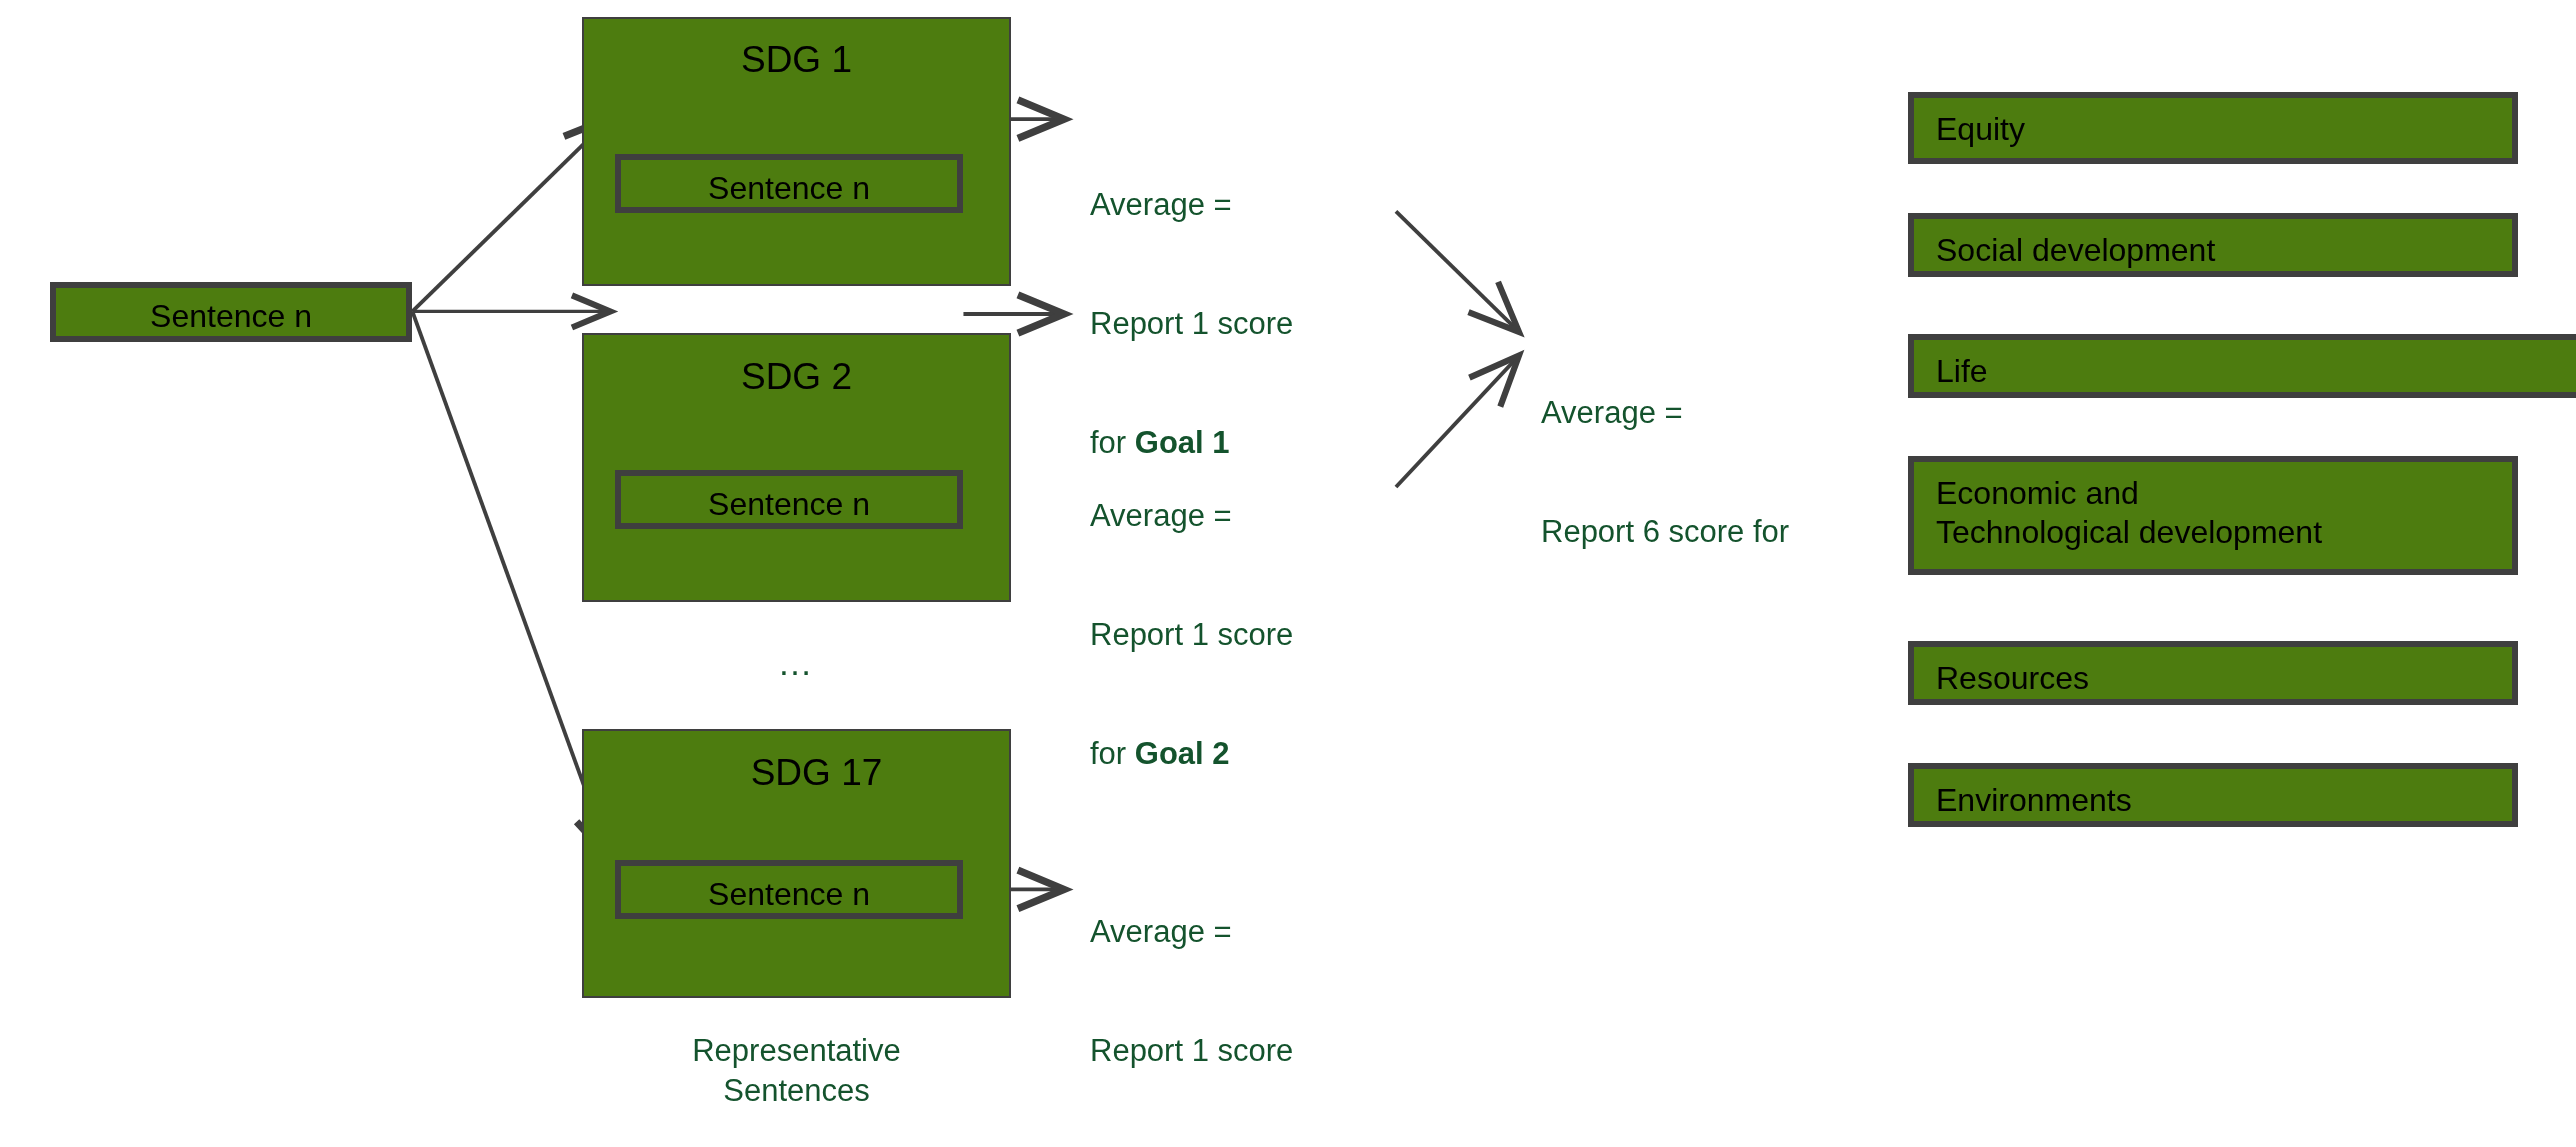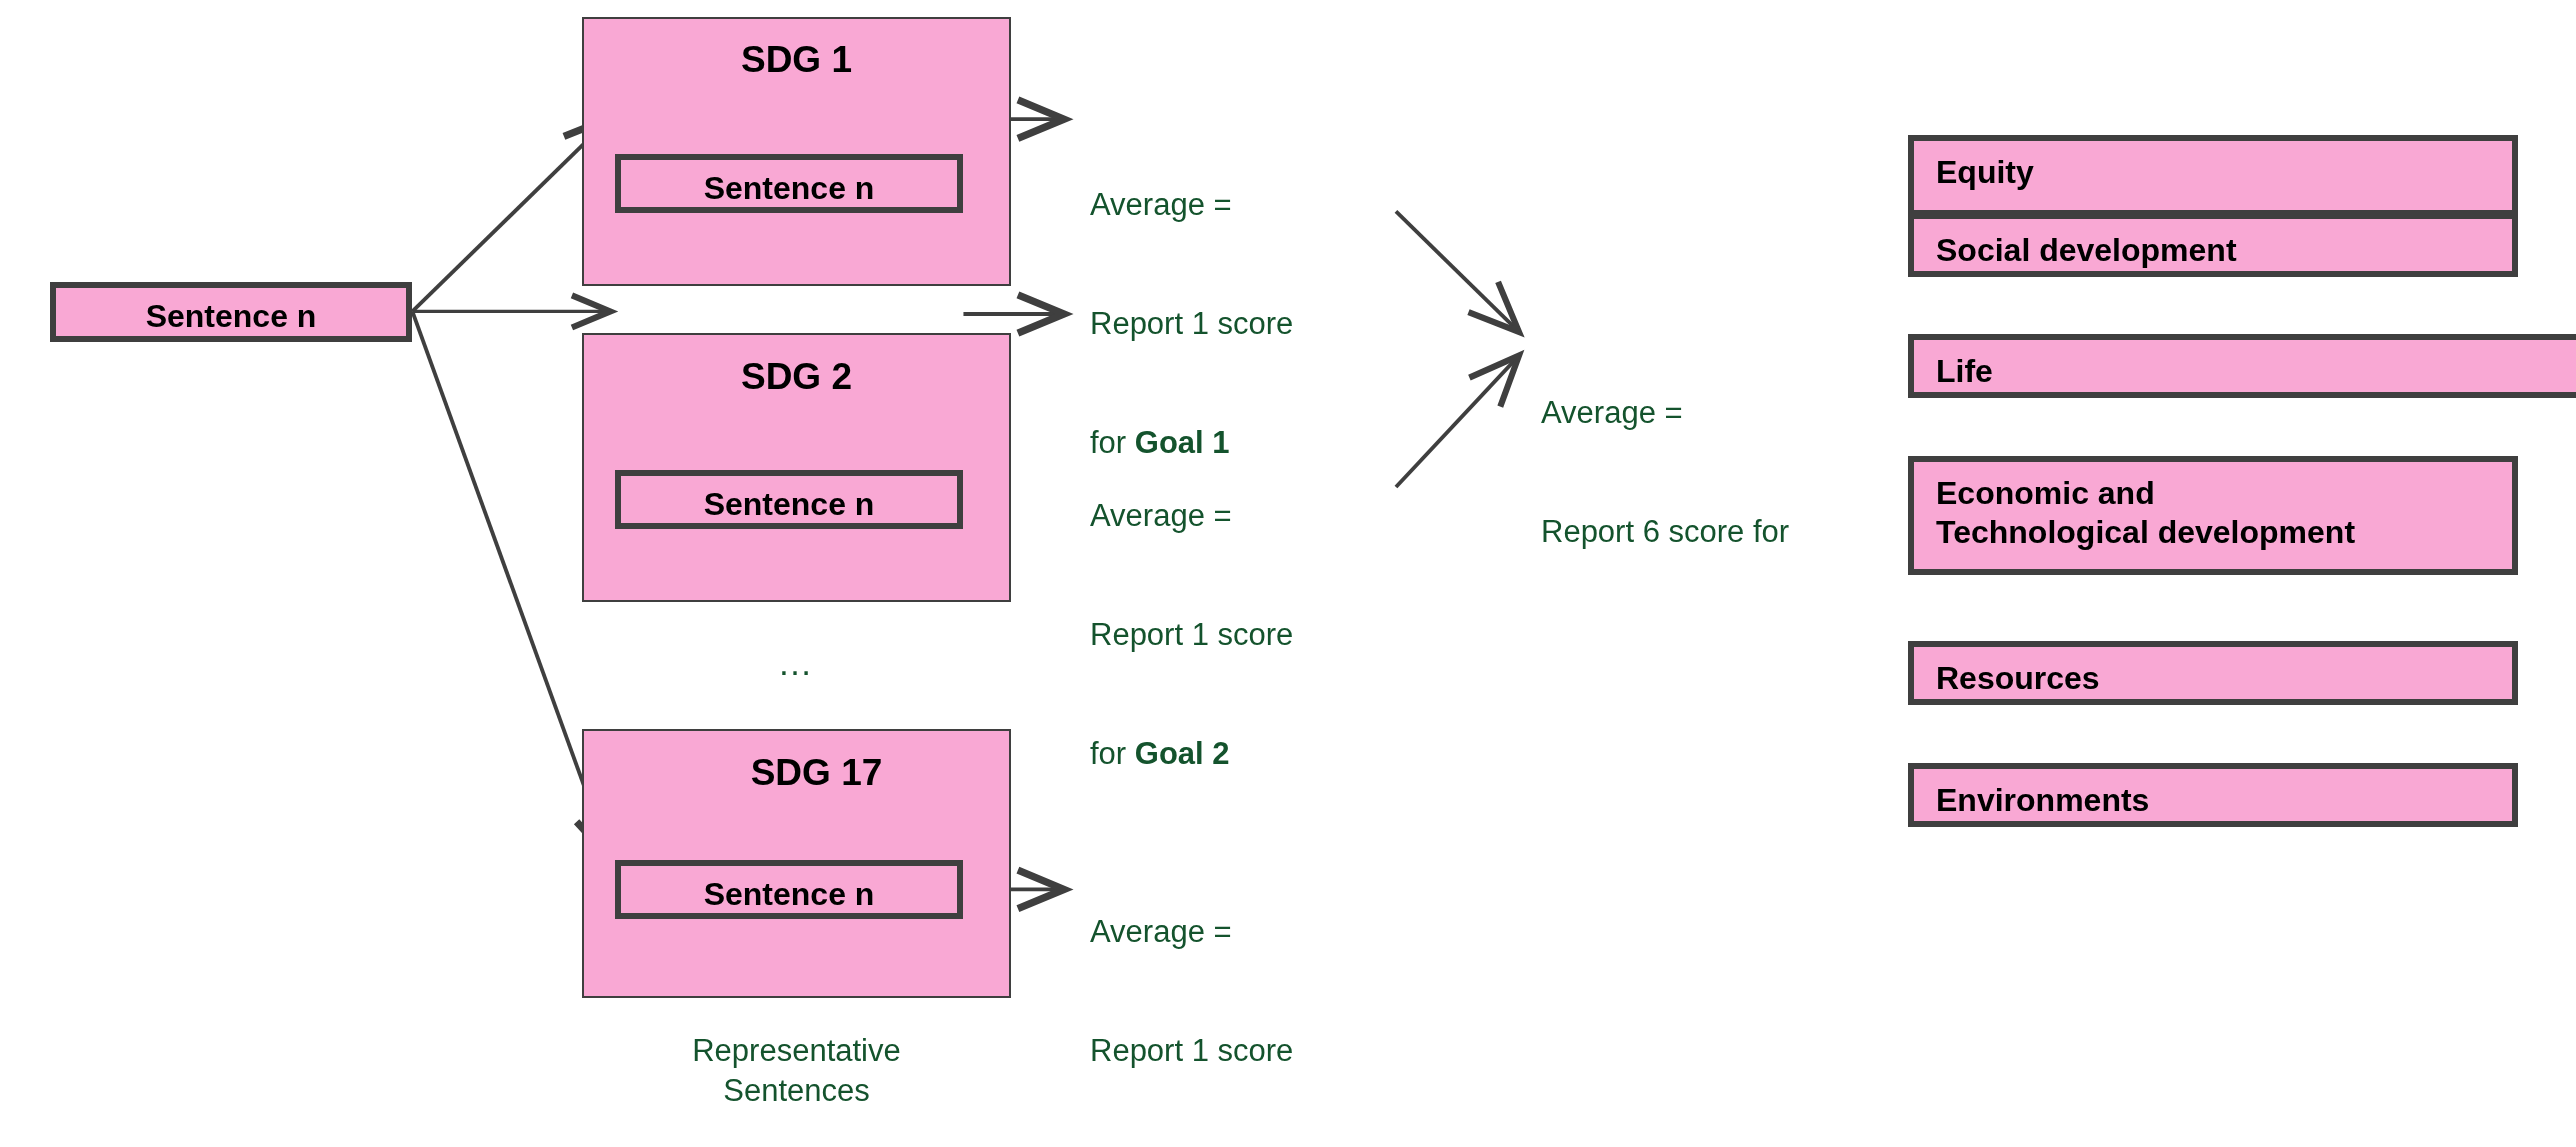--- a/index.html
+++ b/index.html
@@ -14,23 +14,22 @@
   #canvas {
     position: relative;
     width: 2576px;
     height: 1147px;
     background: #ffffff;
     overflow: hidden;
   }
   .box {
     position: absolute;
     box-sizing: border-box;
-    background: #f9a8d4;
+    background: #4d7c0f;
     border: 2.6px solid #3f3f3f;
-    font-weight: bold;
   }
   .box-thick {
     border-width: 6.4px;
   }
   .ctr {
     text-align: center;
   }
   .free-text {
     position: absolute;
     white-space: pre;
@@ -140,21 +139,21 @@
     <div>Average =</div>
     <div>Report 1 score</div>
     
   </div>
 
   <div class="free-text" style="left:1541px; top:314px; font-size:31px;">
     <div>Average =</div>
     <div>Report 6 score for</div>
   </div>
 
-  <div class="box box-thick" style="left:1908px; top:92px; width:610px; height:81px;margin-top:43px;">
+  <div class="box box-thick" style="left:1908px; top:92px; width:610px; height:72px;">
     <div class="cat-label" style="left:22px; top:11.5px; font-size:32px;">Equity</div>
   </div>
 
   <div class="box box-thick" style="left:1908px; top:213px; width:610px; height:64px;">
     <div class="cat-label" style="left:22px; top:11.5px; font-size:32px;">Social development</div>
   </div>
 
   <div class="box box-thick" style="left:1908px; top:334px; width:680px; height:64px;">
     <div class="cat-label" style="left:22px; top:11.5px; font-size:32px;">Life</div>
   </div>

